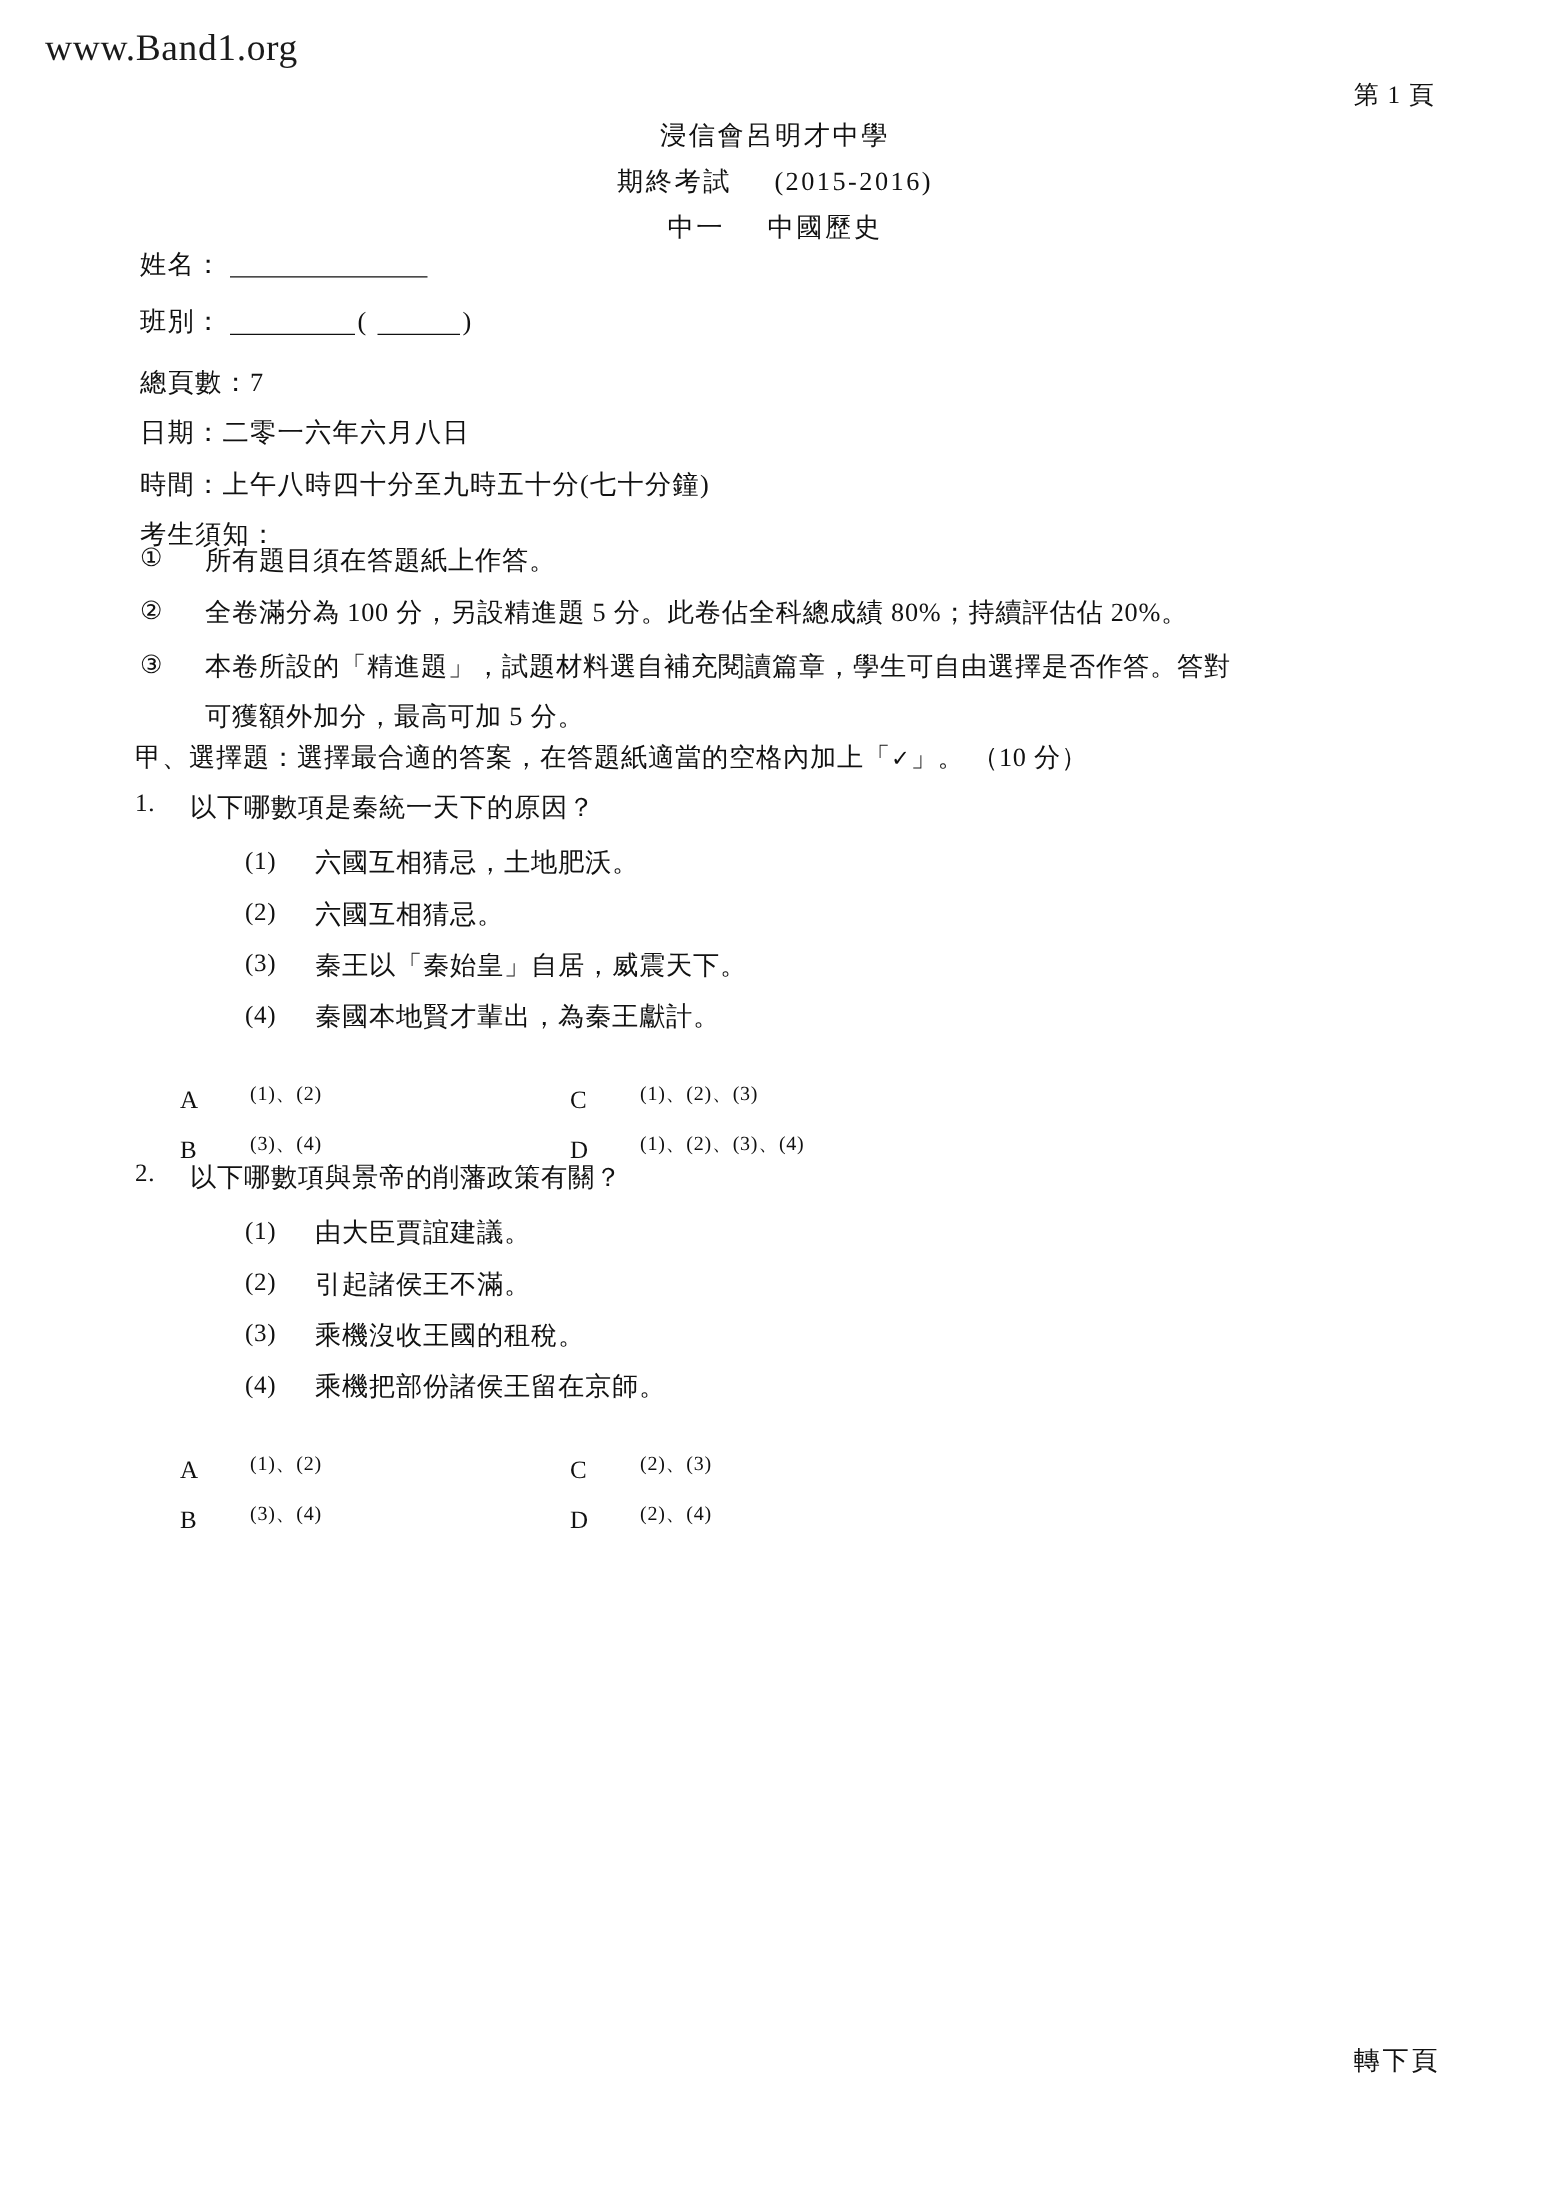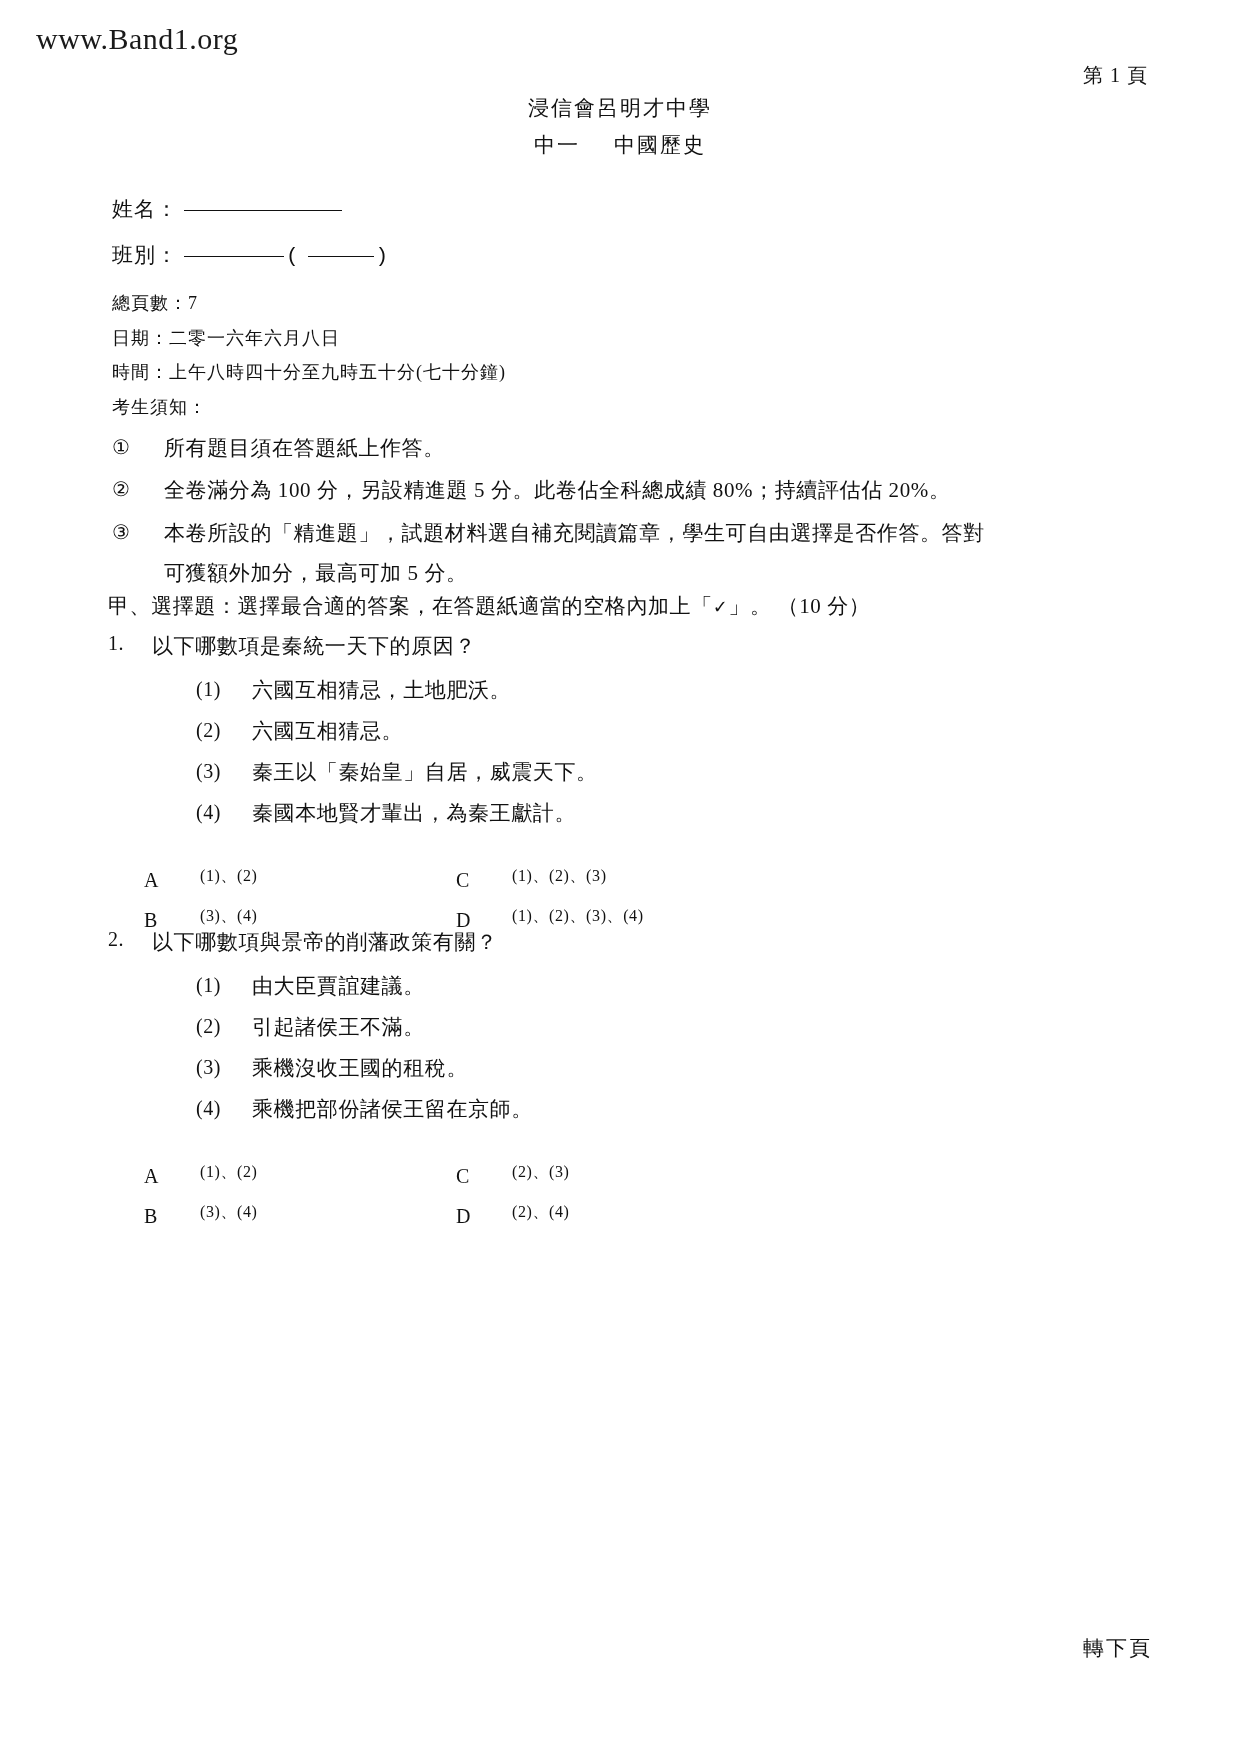--- a/index.html
+++ b/index.html
@@ -58,23 +58,22 @@
   .fields {
     position: absolute;
     top: 190px;
     left: 112px;
     font-size: 21px;
     line-height: 2.0;
     letter-spacing: 1px;
   }
   .field-row {
     display: flex;
-    align-items: flex-start;
+    align-items: center;
     margin-bottom: 4px;
-    font-family: Liberation Mono, monospace;
   }
   .field-label {
     white-space: nowrap;
   }
   .rule {
     display: inline-block;
     border-bottom: 1.4px solid #111;
     height: 20px;
     margin-left: 6px;
   }
@@ -82,21 +81,21 @@
   .rule.classa { width: 100px; }
   .rule.classb { width: 66px; }
   .paren {
     font-size: 21px;
     padding: 0 2px;
   }
   .meta {
     position: absolute;
     top: 286px;
     left: 112px;
-    font-size: 18px;
+    font-size: 21px;
     line-height: 1.92;
     letter-spacing: 1px;
   }
   .meta div { white-space: nowrap; }
   .notes {
     position: absolute;
     top: 428px;
     left: 112px;
     width: 900px;
     font-size: 21px;
@@ -199,20 +198,23 @@
 <body>
 
 <div class="page">
 
   <div class="watermark">www.Band1.org</div>
 
   <div class="page-number">第 1 頁</div>
 
   <div class="header-block">
     <span class="header-line">浸信會呂明才中學</span>
+    <span class="header-line">
+      <span>期終考試</span><span class="gap"></span><span>(2015-2016)</span>
+    </span>
     <span class="header-line">
       <span>中一</span><span class="gap"></span><span>中國歷史</span>
     </span>
   </div>
 
   <div class="fields">
     <div class="field-row">
       <span class="field-label">姓名：</span>
       <span class="rule name"></span>
     </div>

